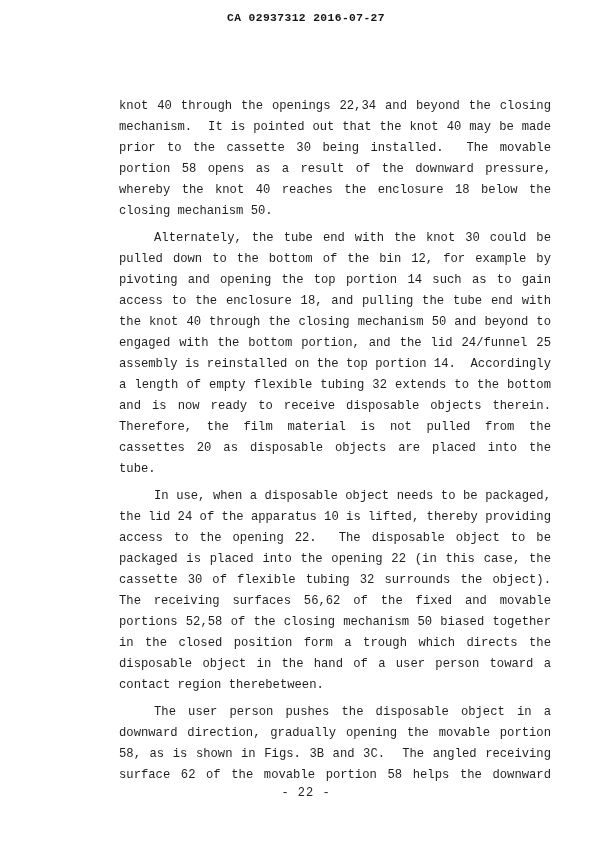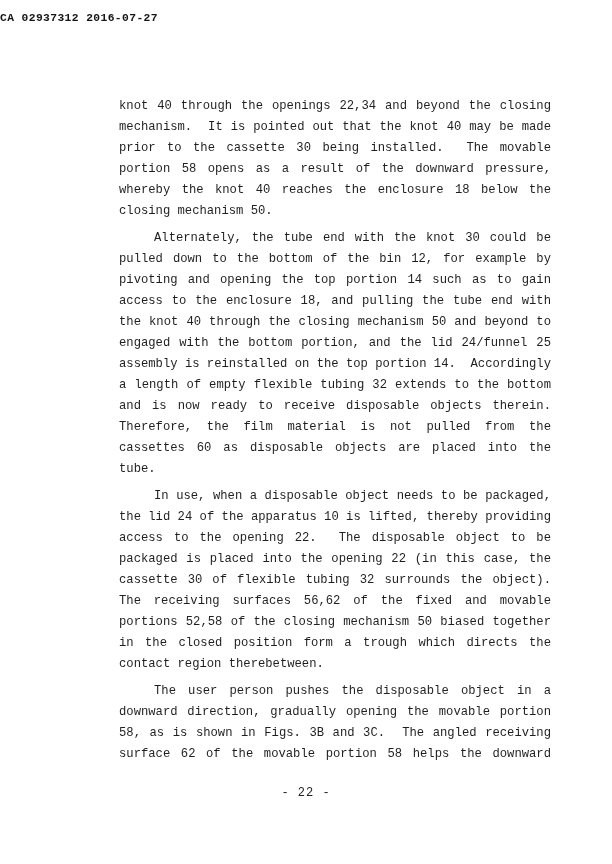--- a/index.html
+++ b/index.html
@@ -15,21 +15,21 @@
     background: #ffffff;
     font-family: "Liberation Mono", "DejaVu Sans Mono", monospace;
     color: #1f1f1f;
     overflow: hidden;
   }
   .doc-header {
     position: absolute;
     top: 12px;
     left: 0;
     width: 100%;
-    text-align: left;
+    text-align: center;
     font-size: 11.3px;
     font-weight: 700;
     letter-spacing: 0.4px;
     color: #151515;
   }
   .doc-body {
     position: absolute;
     top: 96px;
     left: 103px;
     width: 448px;
@@ -87,31 +87,32 @@
         <div class="line">Alternately, the tube end with the knot 30 could be</div>
         <div class="line">pulled down to the bottom of the bin 12, for example by</div>
         <div class="line">pivoting and opening the top portion 14 such as to gain</div>
         <div class="line">access to the enclosure 18, and pulling the tube end with</div>
         <div class="line">the knot 40 through the closing mechanism 50 and beyond to</div>
         <div class="line">engaged with the bottom portion, and the lid 24/funnel 25</div>
         <div class="line">assembly is reinstalled on the top portion 14.&nbsp; Accordingly</div>
         <div class="line">a length of empty flexible tubing 32 extends to the bottom</div>
         <div class="line">and is now ready to receive disposable objects therein.</div>
         <div class="line">Therefore, the film material is not pulled from the</div>
-        <div class="line">cassettes 60 as disposable objects are placed into the tube.</div>
+        <div class="line">cassettes 20 as disposable objects are placed into the tube.</div>
       </div>
       <div class="para indented">
         <div class="line">In use, when a disposable object needs to be packaged,</div>
         <div class="line">the lid 24 of the apparatus 10 is lifted, thereby providing</div>
         <div class="line">access to the opening 22.&nbsp; The disposable object to be</div>
         <div class="line">packaged is placed into the opening 22 (in this case, the</div>
         <div class="line">cassette 30 of flexible tubing 32 surrounds the object).</div>
         <div class="line">The receiving surfaces 56,62 of the fixed and movable</div>
         <div class="line">portions 52,58 of the closing mechanism 50 biased together</div>
         <div class="line">in the closed position form a trough which directs the</div>
+        <div class="line">disposable object in the hand of a user person toward a</div>
         <div class="line no-justify">contact region therebetween.</div>
       </div>
       <div class="para indented">
         <div class="line">The user person pushes the disposable object in a</div>
         <div class="line">downward direction, gradually opening the movable portion</div>
         <div class="line">58, as is shown in Figs. 3B and 3C.&nbsp; The angled receiving</div>
         <div class="line">surface 62 of the movable portion 58 helps the downward</div>
       </div>
     </div>
 

